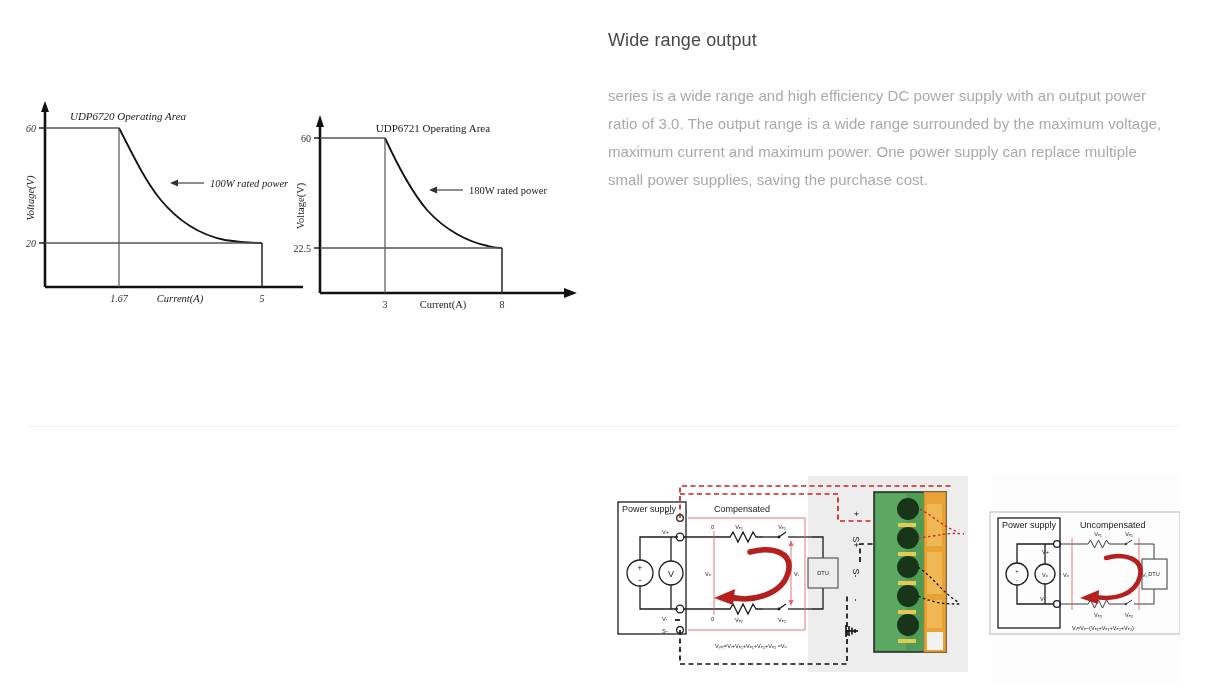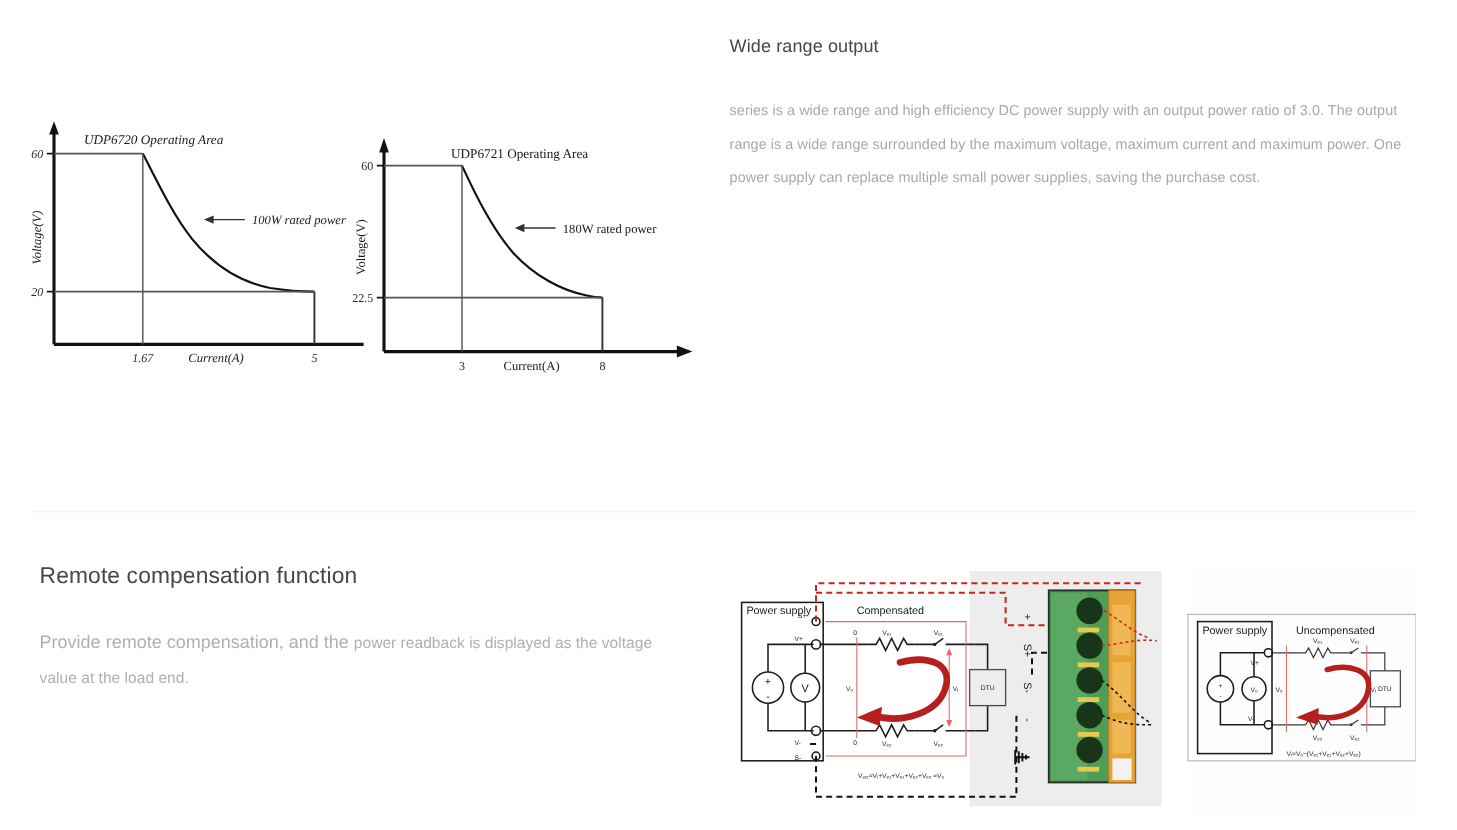--- a/index.html
+++ b/index.html
@@ -22,25 +22,25 @@
   .chart-svg { display:block; }
 
   .ctitle { font-family: "Liberation Serif", serif; font-size: 11px; fill: #17191a; }
   .ctick  { font-family: "Liberation Serif", serif; font-size: 10px; fill: #2a2c2d; }
   .caxis  { font-family: "Liberation Serif", serif; font-size: 10.5px; fill: #17191a; }
   .cnote  { font-family: "Liberation Serif", serif; font-size: 10.5px; fill: #17191a; }
 
   
   .text-col { position: absolute; left: 608px; top: 30px; width: 560px; }
   .h-title {
-    font-size: 15px; font-weight: 400; color: #474747;
+    font-size: 18px; font-weight: 400; color: #474747;
     letter-spacing: .1px; margin: 0 0 30px 0; line-height: 1.2;
   }
   .body-p {
-    font-size: 12px; color: #a9a9a9; line-height: 28px;
+    font-size: 15px; color: #a9a9a9; line-height: 28px;
     margin: 0; letter-spacing: .05px; font-weight: 400;
   }
 
   
   .divider {
     position: absolute; left: 27px; top: 426px; width: 1153px; height: 1px;
     background: #f2f2f2;
   }
 
   
@@ -134,24 +134,20 @@
     </div>
   </div>
 
   <div class="text-col">
     <h2 class="h-title">Wide range output</h2>
     <p class="body-p">series is a wide range and high efficiency DC power supply with an output power ratio of 3.0. The output range is a wide range surrounded by the maximum voltage, maximum current and maximum power. One power supply can replace multiple small power supplies, saving the purchase cost.</p>
   </div>
 
   <div class="divider"></div>
 
-  <div class="bottom-text">
-    <h2 class="h-title2">Remote compensation function</h2>
-    <p class="body-p2"><span class="seg-lg">Provide remote compensation, and the </span><span class="seg-sm">power readback is displayed as the voltage value at the load end.</span></p>
-  </div>
 
   <div class="diagram">
     <svg width="578" height="208" viewBox="0 0 578 208">
       <defs>
         <style>
           .dtxt  { font-family: "Liberation Sans", sans-serif; font-size: 7.5px; fill:#17191a; }
           .dtxt9 { font-family: "Liberation Sans", sans-serif; font-size: 9px;  fill:#17191a; }
           .dtiny { font-family: "Liberation Sans", sans-serif; font-size: 5.6px; fill:#17191a; }
           .dred  { font-family: "Liberation Sans", sans-serif; font-size: 6px; fill:#c33; }
           .wire  { stroke:#1d1d1d; stroke-width:1.3; fill:none; }

